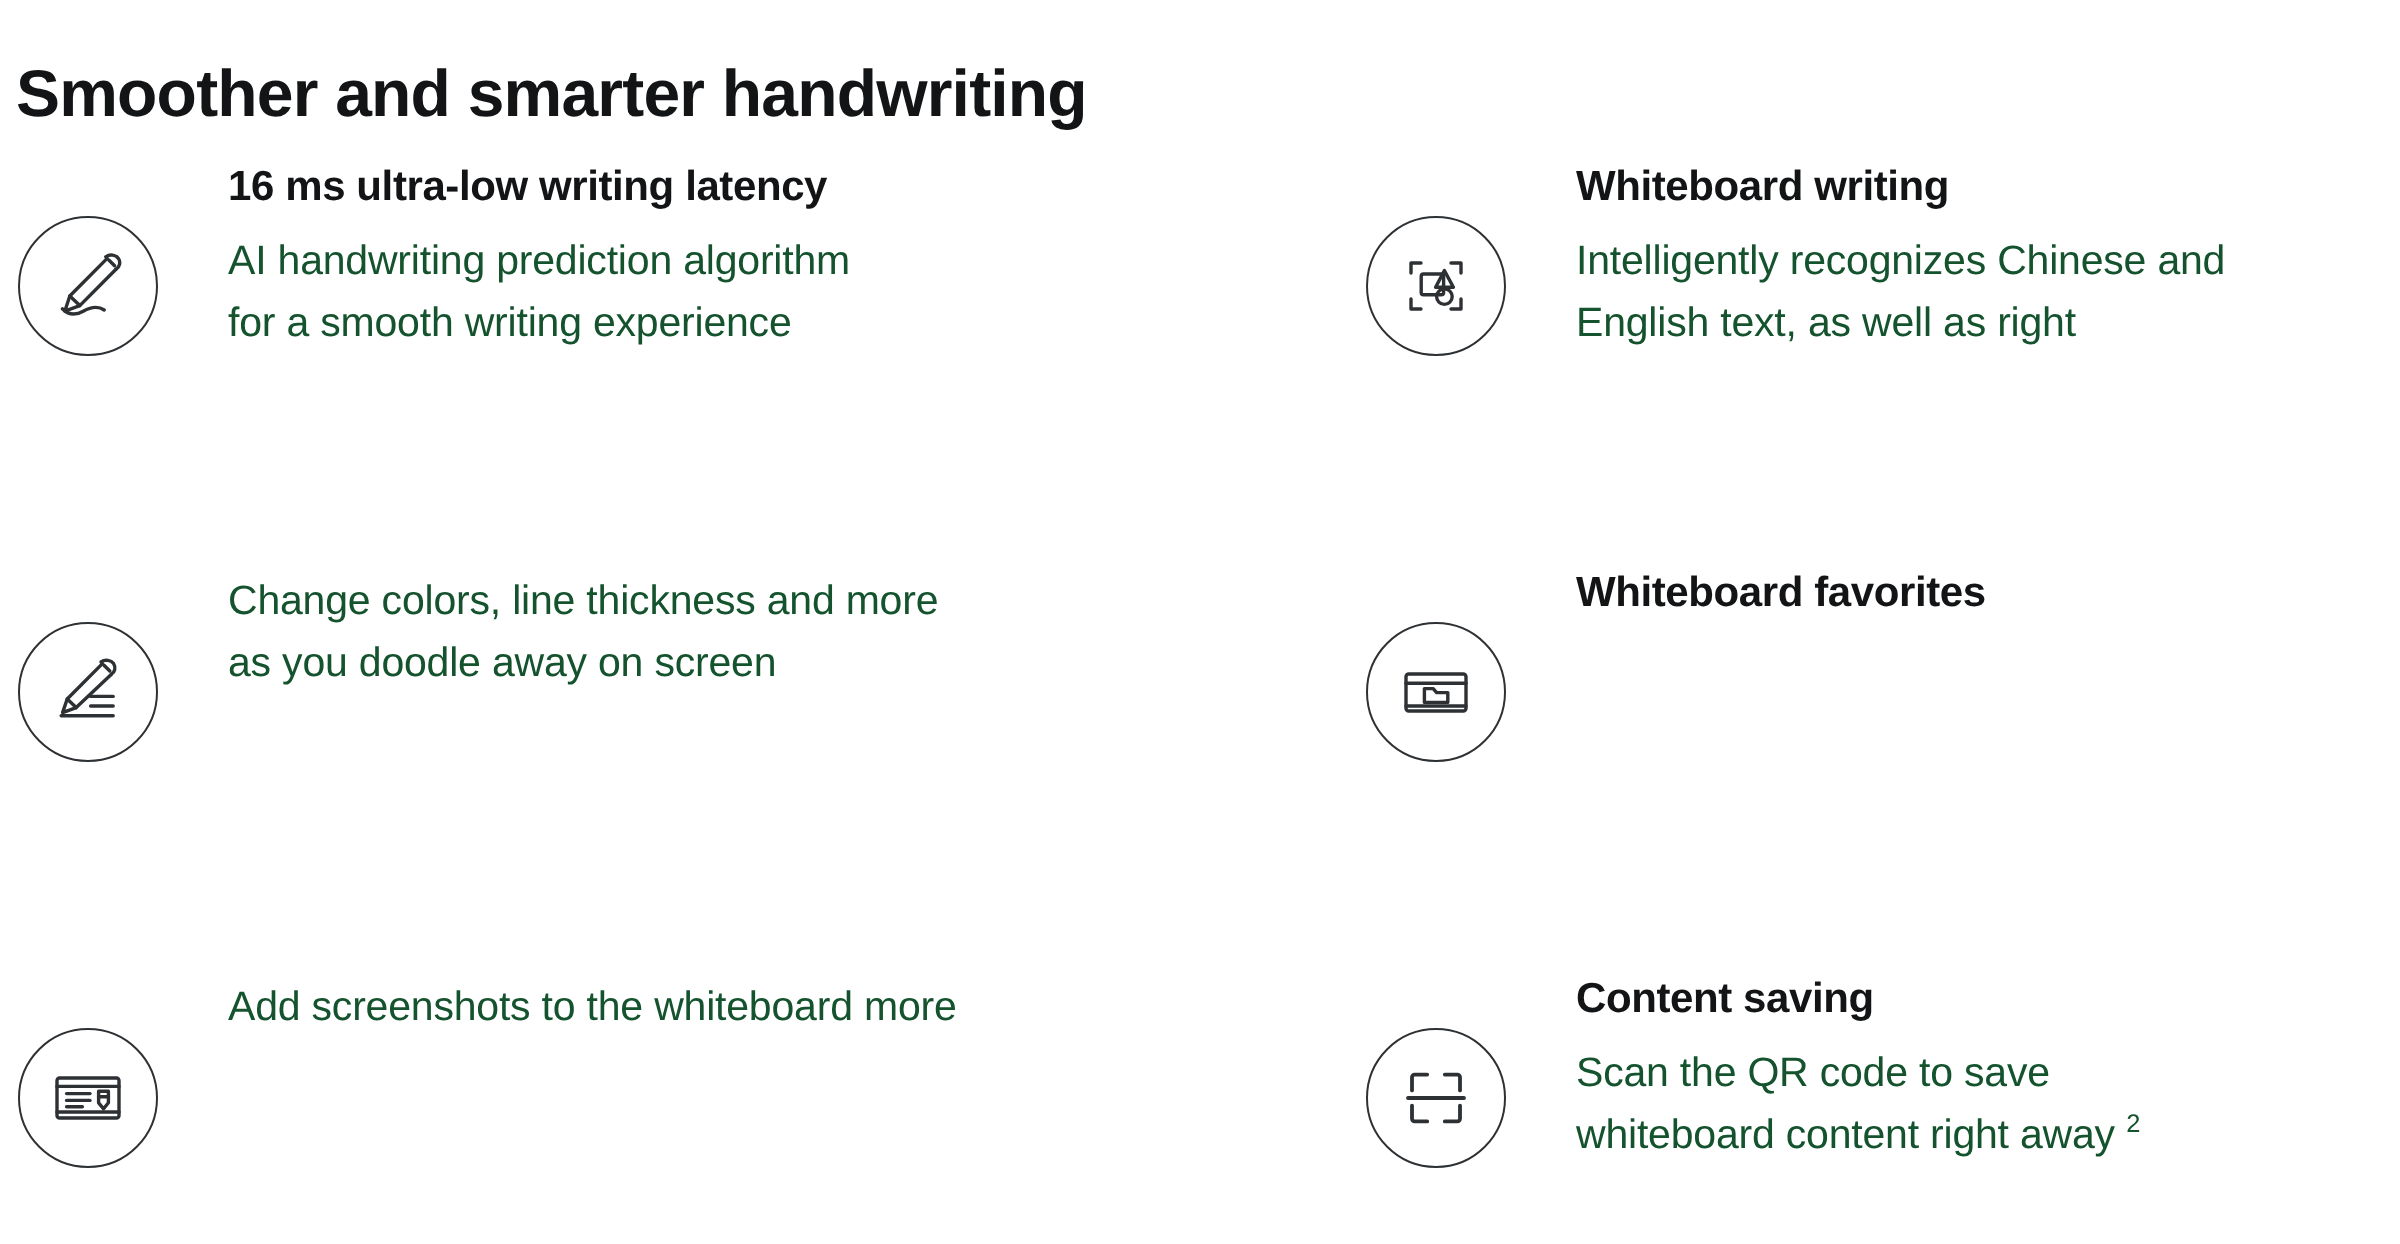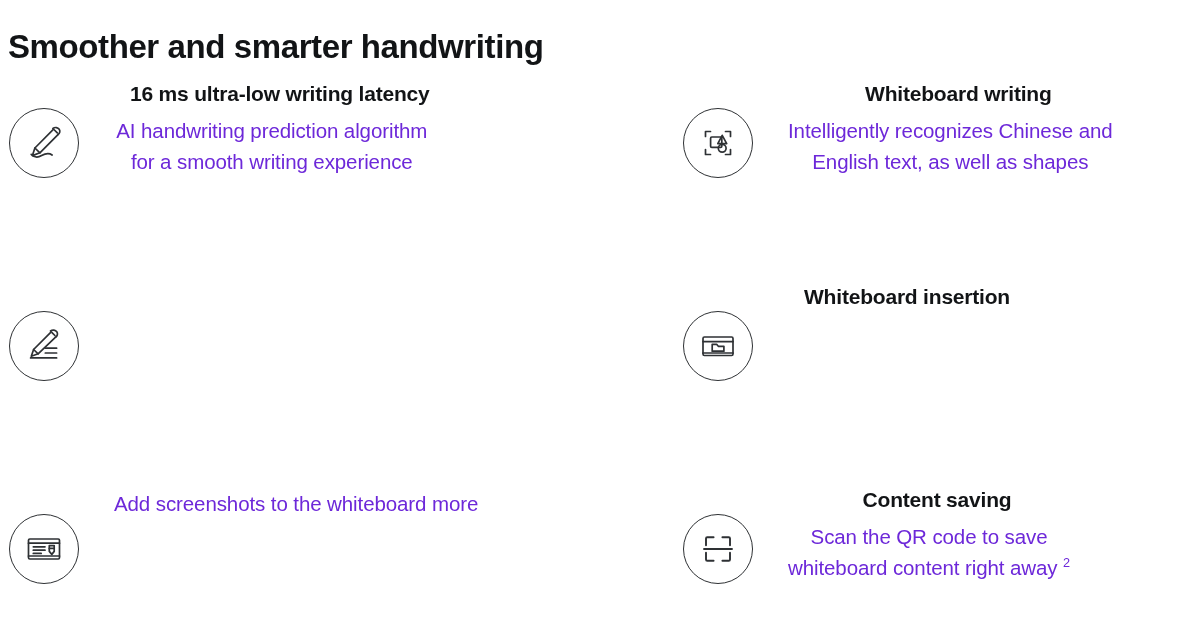--- a/index.html
+++ b/index.html
@@ -13,21 +13,20 @@
     font-family: "Liberation Sans", sans-serif;
     color: #1b1d1f;
     overflow: hidden;
     position: relative;
   }
   .page {
     position: relative;
     width: 1044px;
     height: 622px;
     background: #ffffff;
-    text-align: center;
   }
   .page-title {
     position: absolute;
     left: 8px;
     top: 6px;
     font-size: 33px;
     font-weight: bold;
     letter-spacing: -0.4px;
     color: #121416;
     white-space: nowrap;
@@ -68,27 +67,27 @@
   .feature-text {
     margin-left: 35px;
     padding-top: 0;
   }
   .feature-title {
     font-size: 21px;
     font-weight: bold;
     color: #121416;
     letter-spacing: -0.2px;
     line-height: 1.1;
-    margin: 0 0 10px 16px;
+    margin: 0 0 10px 0;
     white-space: nowrap;
   }
   .feature-desc {
     font-size: 20.5px;
     font-weight: normal;
-    color: #6d28d9;
+    color: #14532d;
     line-height: 1.52;
     margin: 0;
     letter-spacing: -0.1px;
   }
   .feature-desc .line { display: block; white-space: nowrap; }
   sup {
     font-size: 0.62em;
     vertical-align: super;
     line-height: 0;
   }
@@ -130,54 +129,56 @@
           <path d="M14.5 33.5 L9.5 33.5 L9.5 28.5"></path>
           <rect x="14.6" y="16.0" width="11.2" height="10.4" rx="1.2"></rect>
           <path d="M26.2 14.3 L30.7 22.6 L21.8 22.6 Z"></path>
           <circle cx="26.2" cy="27.3" r="3.9"></circle>
         </svg>
       </div>
       <div class="feature-text">
         <div class="feature-title">Whiteboard writing</div>
         <div class="feature-desc">
           <span class="line">Intelligently recognizes Chinese and</span>
-          <span class="line"><span>English text, as well as shapes</span><sup></sup></span>
+          <span class="line"><span>English text, as well as right</span><sup></sup></span>
         </div>
       </div>
     </div>
 
     <div class="feature col-left">
       <div class="icon-badge">
         <svg width="44" height="44" viewBox="0 0 44 44" fill="none" stroke="#2e3134" stroke-width="1.7" stroke-linecap="round" stroke-linejoin="round">
           <path d="M30.0 8.6 L32.9 11.5"></path>
           <path d="M28.5 7.0 C30.6 5.5 33.5 6.0 34.8 7.8 C36.0 9.6 35.5 12.1 33.6 13.2"></path>
           <path d="M29.2 7.8 L11.6 25.5 L9.3 32.3 L16.1 29.8 L33.6 13.2"></path>
           <path d="M11.6 25.5 L16.1 29.8"></path>
           <path d="M23.3 24.2 L34.6 24.2"></path>
           <path d="M23.3 29.0 L34.6 29.0"></path>
           <path d="M8.6 33.9 L34.6 33.9"></path>
         </svg>
       </div>
       <div class="feature-text">
         <div class="feature-desc">
+          <span class="line">Change colors, line thickness and more</span>
+          <span class="line"><span>as you doodle away on screen</span><sup></sup></span>
         </div>
       </div>
     </div>
 
     <div class="feature col-right">
       <div class="icon-badge">
         <svg width="44" height="44" viewBox="0 0 44 44" fill="none" stroke="#2e3134" stroke-width="1.7" stroke-linecap="round" stroke-linejoin="round">
           <rect x="7.0" y="13.0" width="30.0" height="18.5" rx="1.4"></rect>
           <path d="M7.0 17.6 L37.0 17.6"></path>
           <path d="M7.0 29.0 L37.0 29.0"></path>
           <path d="M16.2 20.3 L20.6 20.3 L22.3 22.3 L27.9 22.3 L27.9 27.2 L16.2 27.2 Z"></path>
         </svg>
       </div>
       <div class="feature-text">
-        <div class="feature-title">Whiteboard insertion</div>
+        <div class="feature-title">Whiteboard favorites</div>
       </div>
     </div>
 
     <div class="feature col-left">
       <div class="icon-badge">
         <svg width="44" height="44" viewBox="0 0 44 44" fill="none" stroke="#2e3134" stroke-width="1.7" stroke-linecap="round" stroke-linejoin="round">
           <rect x="6.5" y="12.0" width="31.0" height="20.0" rx="1.3"></rect>
           <path d="M6.5 16.2 L37.5 16.2"></path>
           <path d="M6.5 29.0 L37.5 29.0"></path>
           <path d="M11.3 19.8 L23.0 19.8"></path>

